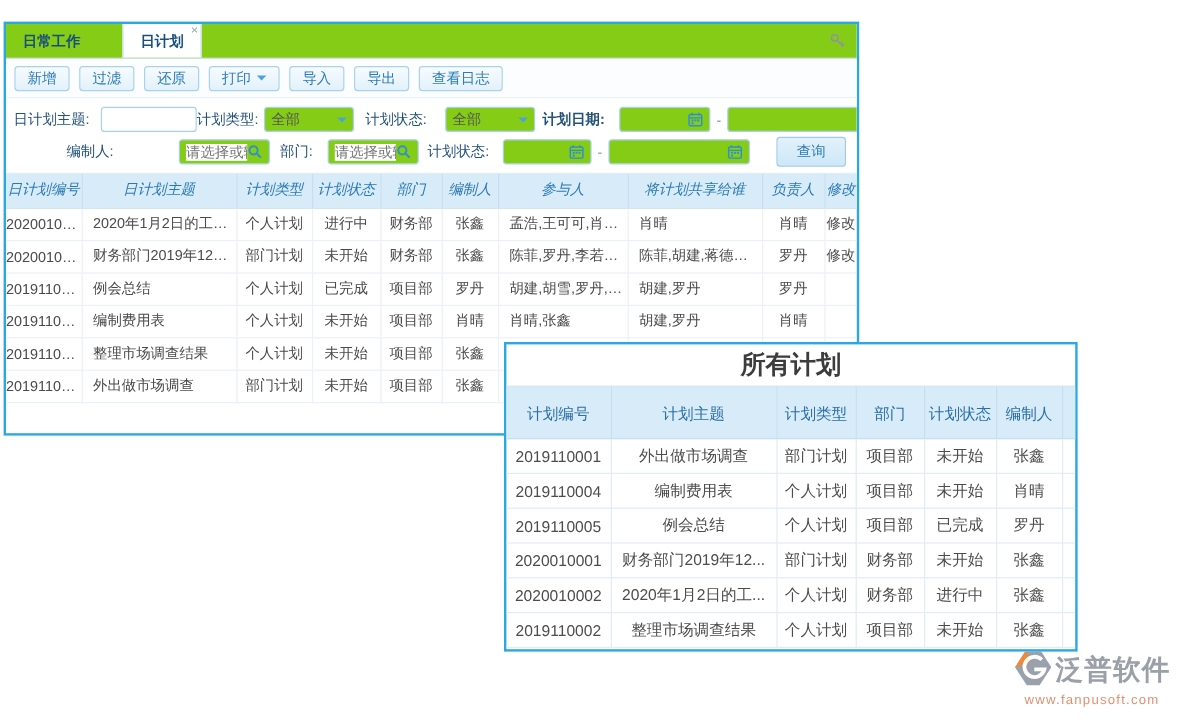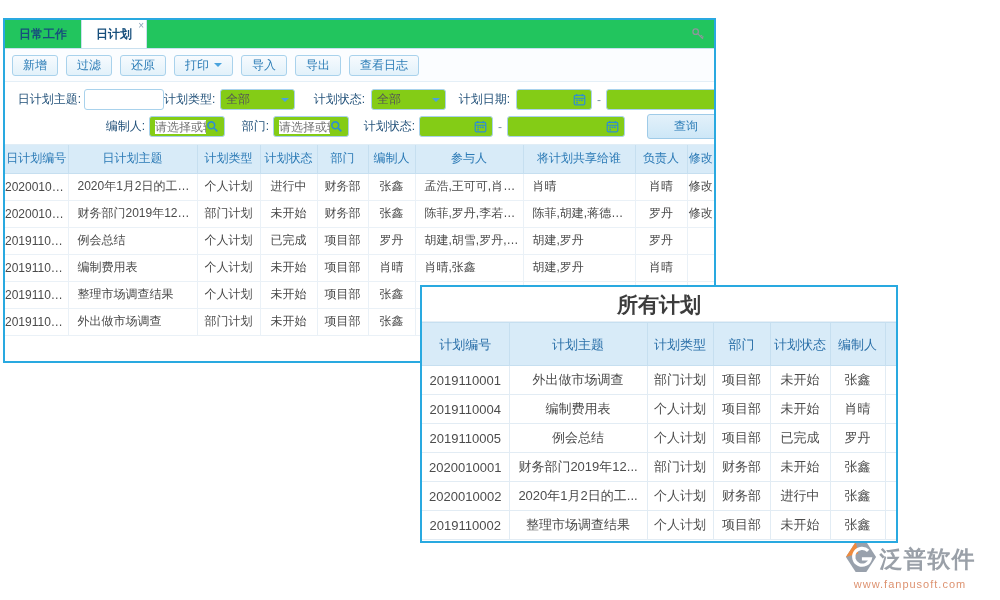--- a/index.html
+++ b/index.html
@@ -4,59 +4,59 @@
 <style>
   * { margin:0; padding:0; box-sizing:border-box; }
   html,body { width:1000px; height:600px; background:#fff; overflow:hidden;
     font-family:"Liberation Sans","DejaVu Sans",sans-serif; }
   .stage { position:relative; width:1000px; height:600px; background:#fff; }
 
   
   .panel { position:absolute; background:#fff; border:2px solid #29a9e0; }
   .panel1 { left:3px; top:18px; width:713px; height:345px; overflow:hidden; z-index:1; }
 
-  .tabbar { height:29px; background:#22c55e; border-bottom:1px solid #c9e0ef; display:flex; align-items:stretch; }
+  .tabbar { height:29px; background:#84cc16; border-bottom:1px solid #c9e0ef; display:flex; align-items:stretch;gap:21px; }
   .tab { padding:0 14px; line-height:29px; font-size:12px; font-weight:bold; color:#174f7c; cursor:pointer; }
   .tab.active { background:#fff; border-left:1px solid #c9e0ef; border-right:1px solid #c9e0ef; position:relative; }
   .tab-close { position:absolute; top:1px; right:2px; font-size:10px; font-weight:normal; color:#8aa4b8; line-height:10px; cursor:pointer; }
   .tabbar-right { margin-left:auto; display:flex; align-items:center; padding-right:9px; }
 
   .toolbar { height:29px; background:#fbfdff; border-bottom:1px solid #e4eff7; display:flex; align-items:center; gap:8px; padding:16px 7px; }
   .btn { background:linear-gradient(#f7fbfe,#e2f1fa); border:1px solid #a9d2ec; border-radius:3px;
          color:#2b7cb6; font-size:12px; padding:2px 10px; line-height:15px; cursor:pointer; white-space:nowrap; }
   .caret { display:inline-block; width:0; height:0; border-left:4px solid transparent; border-right:4px solid transparent;
            border-top:4px solid #4aa3dd; margin-left:5px; vertical-align:middle; }
 
   .filters { padding:4px 0 4px 0; border-bottom:1px solid #e0edf6; background:#fff; overflow:hidden; }
   .frow { display:flex; align-items:center; height:27px; white-space:nowrap; }
-  .flabel { font-size:12px; color:#23527a; text-align:right; flex:none; }
+  .flabel { font-size:12px; color:#23527a; text-align:center; flex:none; }
   .fin { border:1px solid #a9d2ec; border-radius:3px; height:21px; background:#fff; font-size:12px;
          color:#555; padding:0 4px; flex:none; outline:none; }
   .fin::placeholder { color:#b0b6bc; }
   .fbox { border:1px solid #a9d2ec; border-radius:3px; height:21px; background:#84cc16; display:flex;
           align-items:center; padding:0 5px; font-size:12px; color:#555; flex:none; cursor:pointer; }
   .fbox .grow { flex:1; }
   .icon-wrap { display:flex; align-items:center; flex:none; }
   .dash { color:#7f93a5; font-size:12px; margin:0 5px; flex:none; }
   .search-btn { background:linear-gradient(#e3f1fa,#cde7f7); border:1px solid #9fcbe8; border-radius:3px;
-                color:#2b7cb6; font-size:12px; padding:3px 26px; margin-left:22px; cursor:pointer; flex:none; }
+                color:#2b7cb6; font-size:12px; padding:3px 16px; margin-left:22px; cursor:pointer; flex:none; }
   
   .w-topic { width:76px; } .in-topic { width:80px; margin-left:3px; }
   .w-type  { width:50px; } .sel-type { width:75px; margin-left:6px; }
   .w-status{ width:70px; } .sel-status { width:75px; margin-left:6px; }
-  .w-date  { width:64px; } .in-date1 { width:76px; margin-left:6px; }
+  .w-date  { width:64px;font-weight:bold; } .in-date1 { width:76px; margin-left:6px; }
   .in-date2 { width:130px; }
   .w-person{ width:140px; } .in-person { width:76px; margin-left:4px; }
   .w-dept  { width:44px; } .in-dept { width:76px; margin-left:4px; }
   .w-edate { width:66px; } .in-edate { width:74px; margin-left:4px; }
   .in-edate2 { width:118px; }
 
   table.grid { border-collapse:collapse; table-layout:fixed; width:709px; }
   .grid th { background:#d8ebf8; color:#2a79b5; font-weight:normal; font-size:12px; height:28px;
-             border:1px solid #c6dff0; border-top:none; }
+             border:1px solid #c6dff0; border-top:none;font-style:italic; }
   .grid td { font-size:12px; color:#4a4a4a; height:27px; border:1px solid #eaf1f7; border-top:none;
              overflow:hidden; white-space:nowrap; text-overflow:ellipsis; }
   .grid th:first-child, .grid td:first-child { border-left:none; }
   .grid th:last-child, .grid td:last-child { border-right:none; }
   .c { text-align:center; } .l { text-align:left; padding-left:9px; }
   .link { color:#2e93dc; cursor:pointer; }
 
   
   .panel2 { left:420px; top:285px; width:478px; height:258px; overflow:hidden; z-index:2; }
   .p2title { height:35px; line-height:35px; text-align:center; font-size:21px; font-weight:bold;

